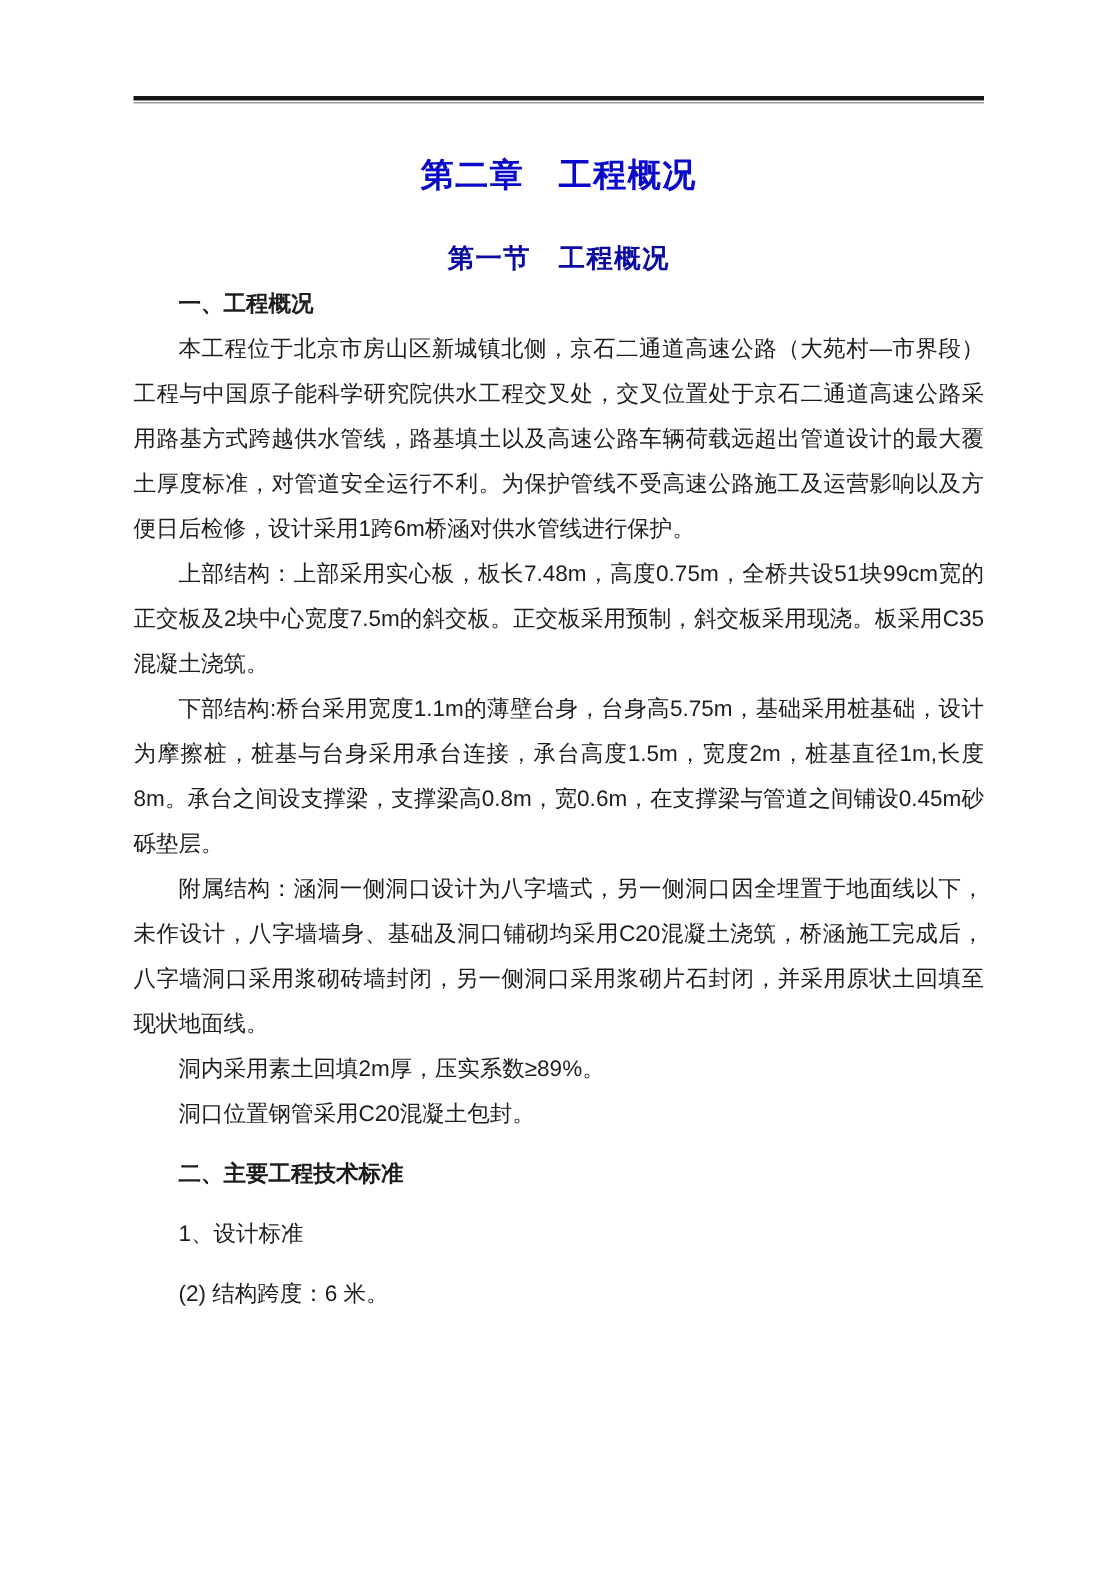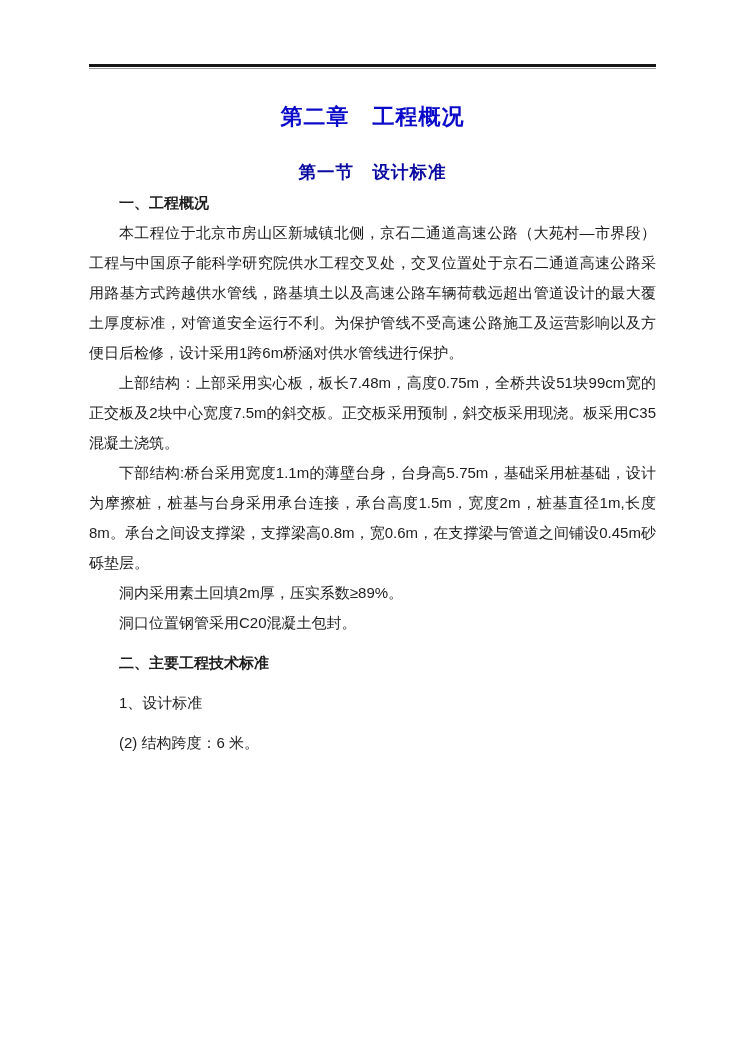--- a/index.html
+++ b/index.html
@@ -51,32 +51,33 @@
 </style>
 </head>
 <body>
 
 <div class="page">
 
   <div class="header-rule"></div>
 
   <h1 class="chapter-title">第二章　工程概况</h1>
 
-  <h2 class="section-title">第一节　设计标准</h2>
+  <h2 class="section-title">第一节　工程概况</h2>
 
   <div class="content">
 
     <p class="para heading">一、工程概况</p>
 
     <p class="para">本工程位于北京市房山区新城镇北侧，京石二通道高速公路（大苑村—市界段）工程与中国原子能科学研究院供水工程交叉处，交叉位置处于京石二通道高速公路采用路基方式跨越供水管线，路基填土以及高速公路车辆荷载远超出管道设计的最大覆土厚度标准，对管道安全运行不利。为保护管线不受高速公路施工及运营影响以及方便日后检修，设计采用1跨6m桥涵对供水管线进行保护。</p>
 
     <p class="para">上部结构：上部采用实心板，板长7.48m，高度0.75m，全桥共设51块99cm宽的正交板及2块中心宽度7.5m的斜交板。正交板采用预制，斜交板采用现浇。板采用C35混凝土浇筑。</p>
 
     <p class="para">下部结构:桥台采用宽度1.1m的薄壁台身，台身高5.75m，基础采用桩基础，设计为摩擦桩，桩基与台身采用承台连接，承台高度1.5m，宽度2m，桩基直径1m,长度8m。承台之间设支撑梁，支撑梁高0.8m，宽0.6m，在支撑梁与管道之间铺设0.45m砂砾垫层。</p>
 
+    <p class="para">附属结构：涵洞一侧洞口设计为八字墙式，另一侧洞口因全埋置于地面线以下，未作设计，八字墙墙身、基础及洞口铺砌均采用C20混凝土浇筑，桥涵施工完成后，八字墙洞口采用浆砌砖墙封闭，另一侧洞口采用浆砌片石封闭，并采用原状土回填至现状地面线。</p>
 
     <p class="para">洞内采用素土回填2m厚，压实系数≥89%。</p>
 
     <p class="para">洞口位置钢管采用C20混凝土包封。</p>
 
     <p class="para heading spaced">二、主要工程技术标准</p>
 
     <p class="para spaced">1、设计标准</p>
 
 

